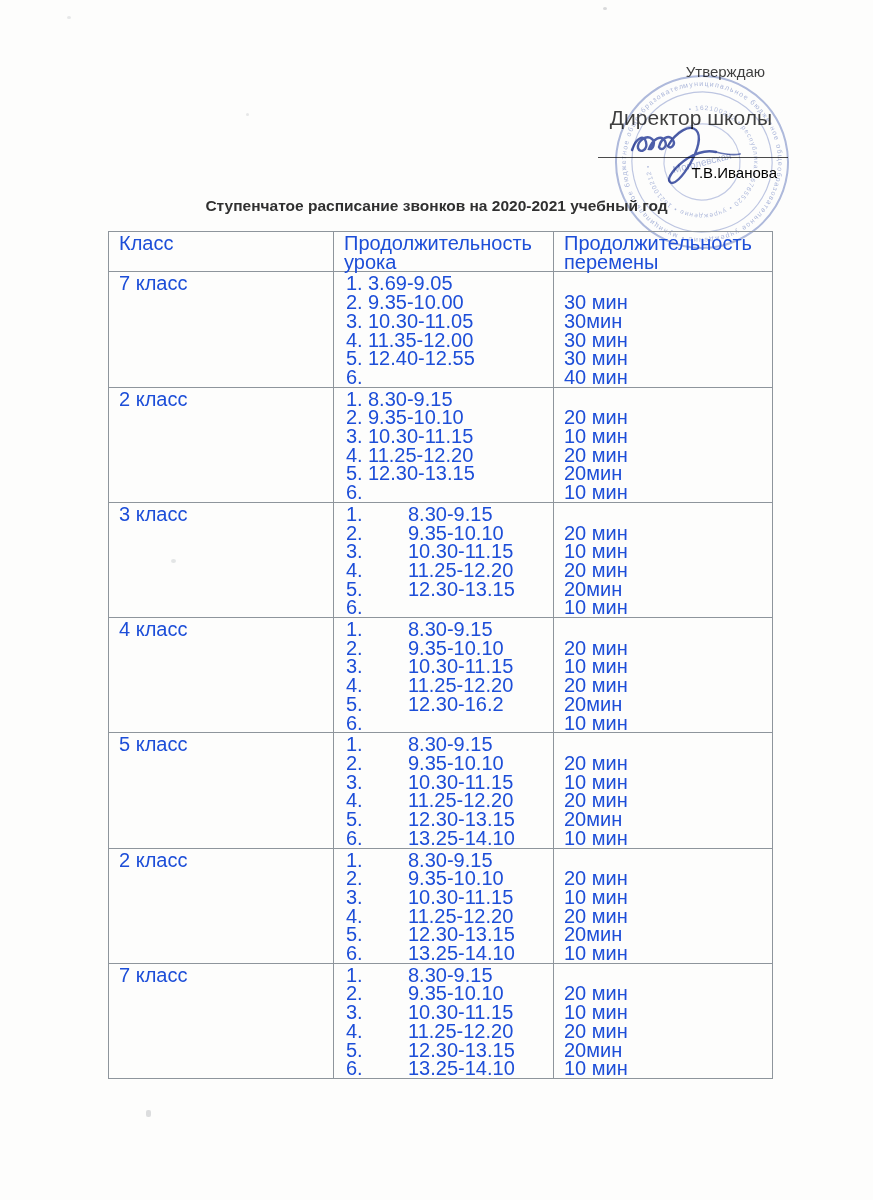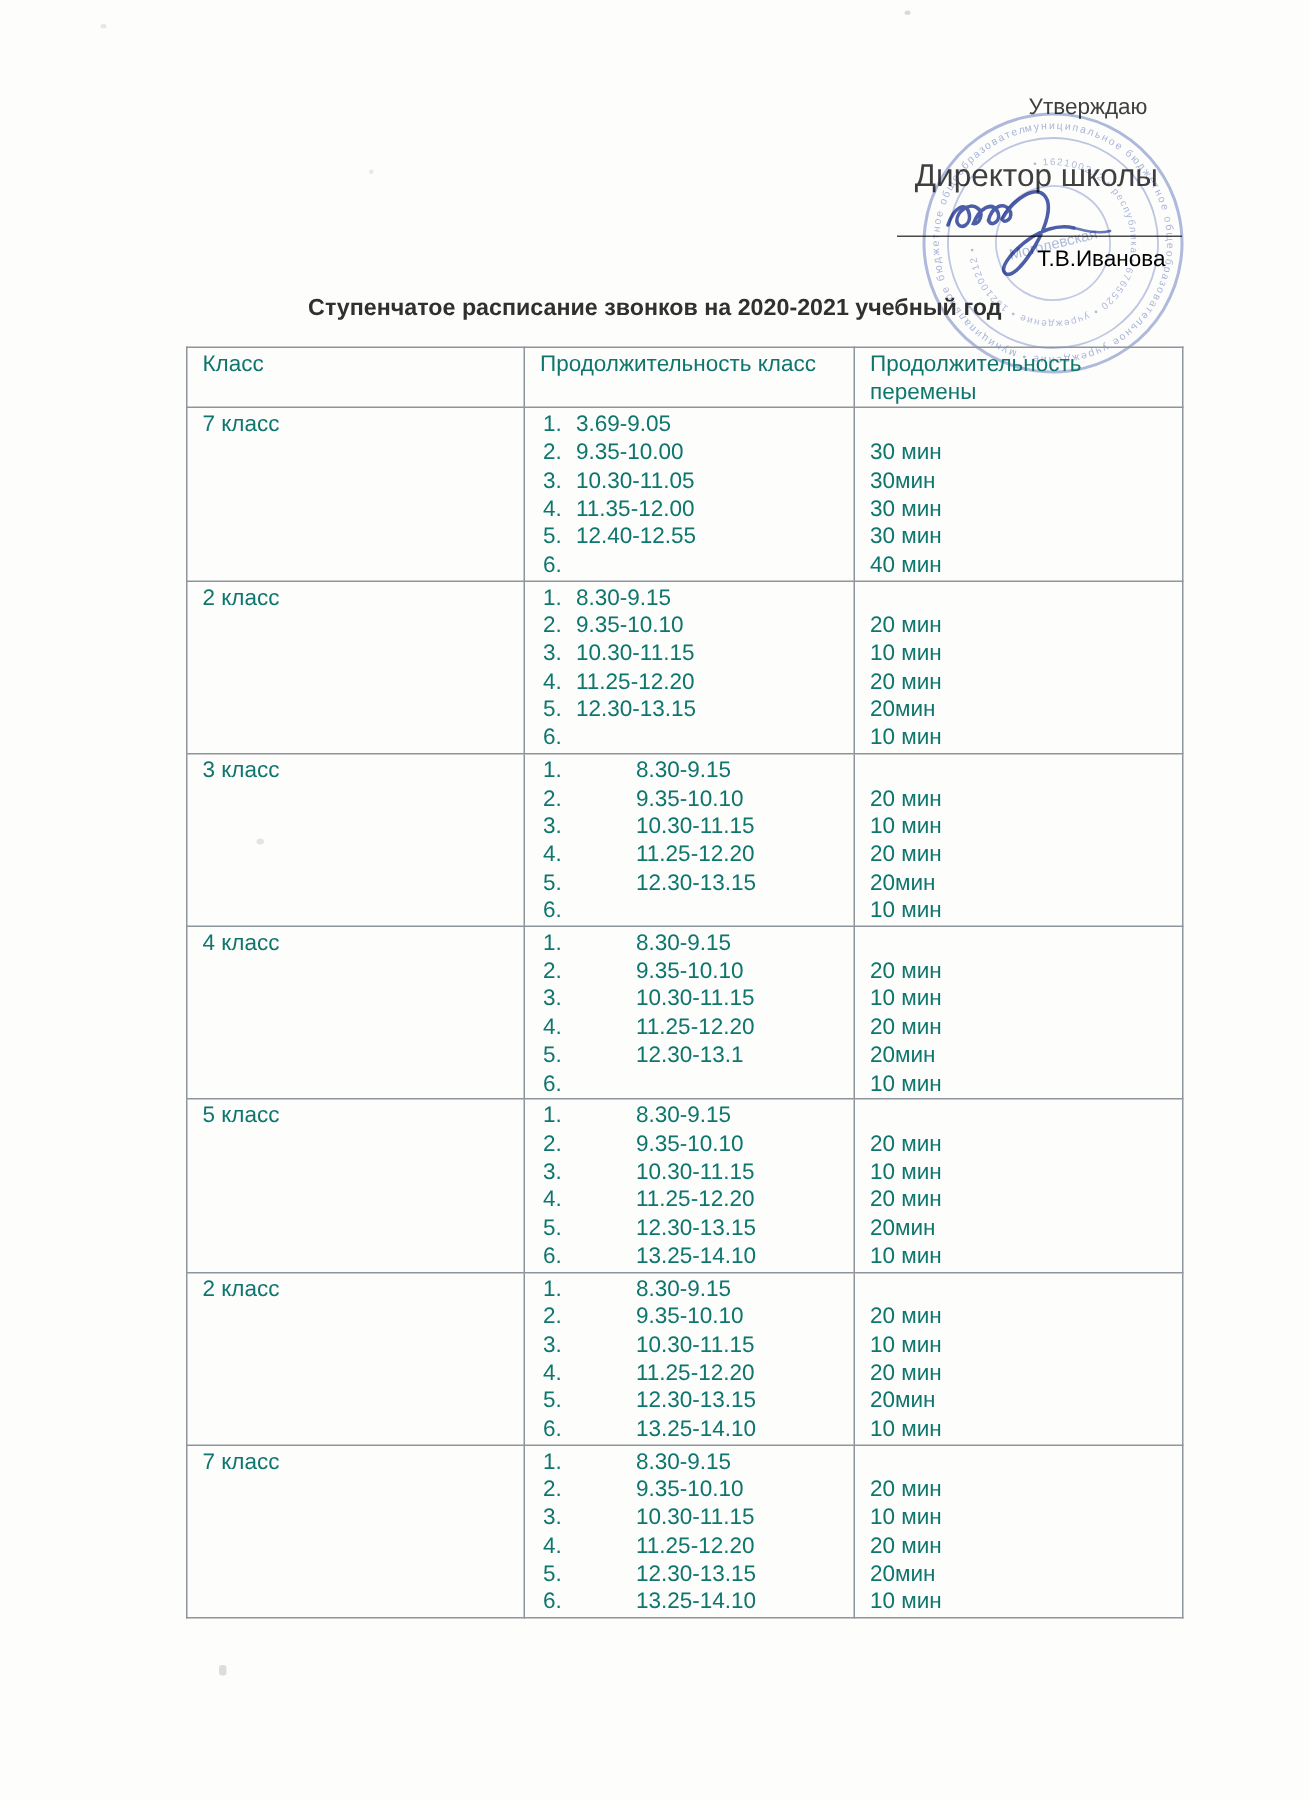--- a/index.html
+++ b/index.html
@@ -24,21 +24,21 @@
   }
   
   .doc-title{
     position:absolute;top:197px;left:0;width:873px;
     text-align:center;font-size:15.5px;font-weight:700;color:#303030;
   }
   
   .sched{
     position:absolute;left:108px;top:231px;width:664px;
     border-collapse:collapse;table-layout:fixed;
-    font-size:15px;color:#0f766e;margin-left:16px;
+    font-size:20px;color:#1d4ed8;
   }
   .sched th,.sched td{
     border:1px solid #8e959c;
     vertical-align:top;text-align:left;
     padding:2px 4px 0 10px;
     font-weight:400;
     line-height:18.7px;
   }
   .sched thead th{height:36px;}
   .sched td.c2{padding-left:12px;}
@@ -96,21 +96,21 @@
 
   <table class="sched">
     <colgroup>
         <col style="width:225px">
         <col style="width:220px">
         <col style="width:219px">
       </colgroup>
     <thead>
       <tr>
         <th>Класс</th>
-        <th>Продолжительность класс</th>
+        <th>Продолжительность урока</th>
         <th>Продолжительность перемены</th>
       </tr>
     </thead>
     <tbody>
         <tr class="narrow">
       <td class="c1"><span>7 класс</span></td>
       <td class="c2">
             <div class="line"><span class="num">1.</span><span class="time">3.69-9.05</span></div>
             <div class="line"><span class="num">2.</span><span class="time">9.35-10.00</span></div>
             <div class="line"><span class="num">3.</span><span class="time">10.30-11.05</span></div>
@@ -165,21 +165,21 @@
             <div class="line">10 мин</div>
           </td>
     </tr>
         <tr class="wide">
       <td class="c1"><span>4 класс</span></td>
       <td class="c2">
             <div class="line"><span class="num">1.</span><span class="time">8.30-9.15</span></div>
             <div class="line"><span class="num">2.</span><span class="time">9.35-10.10</span></div>
             <div class="line"><span class="num">3.</span><span class="time">10.30-11.15</span></div>
             <div class="line"><span class="num">4.</span><span class="time">11.25-12.20</span></div>
-            <div class="line"><span class="num">5.</span><span class="time">12.30-13.1</span></div>
+            <div class="line"><span class="num">5.</span><span class="time">12.30-16.2</span></div>
             <div class="line"><span class="num">6.</span><span class="time"></span></div>
           </td>
       <td class="c3">
             <div class="line">&nbsp;</div>
             <div class="line">20 мин</div>
             <div class="line">10 мин</div>
             <div class="line">20 мин</div>
             <div class="line">20мин</div>
             <div class="line">10 мин</div>
           </td>

